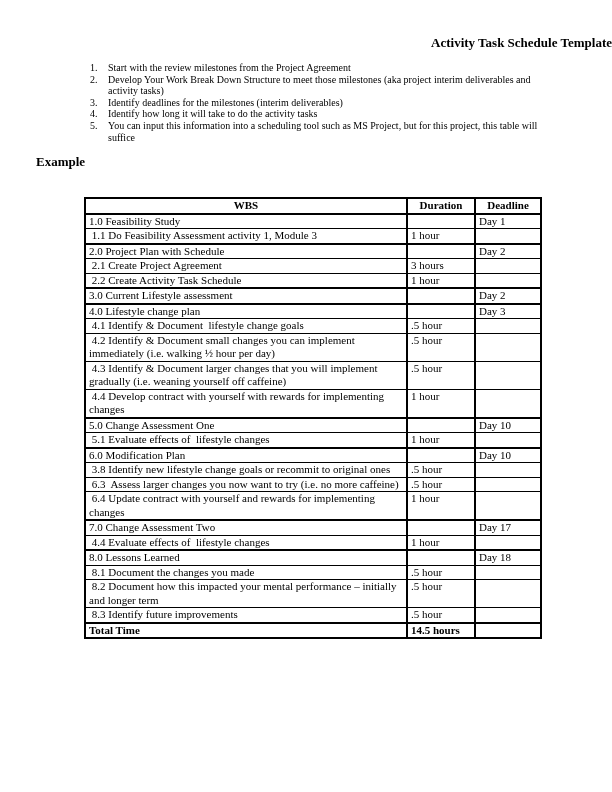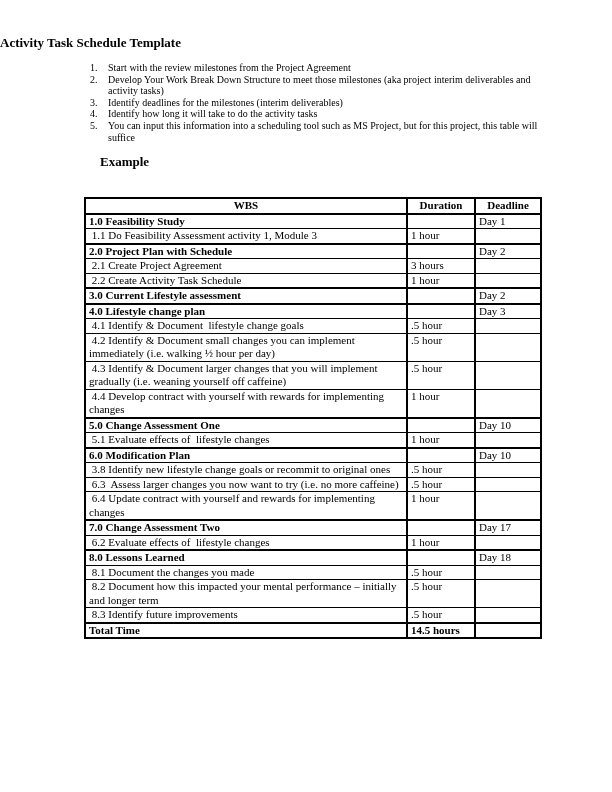--- a/index.html
+++ b/index.html
@@ -5,37 +5,37 @@
   html, body { margin: 0; padding: 0; background: #ffffff; }
   body {
     width: 612px; height: 792px;
     font-family: "Liberation Serif", "DejaVu Serif", serif;
     color: #000; overflow: hidden;
   }
   .page { width: 612px; height: 792px; position: relative; }
 
   .doc-title {
     padding-top: 36px;
-    text-align: left;
+    text-align: right;
     font-weight: bold;
     font-size: 13px;
     line-height: 14px;
   }
 
   .instructions {
     margin: 12px 0 0 90px;
     font-size: 10px;
     line-height: 11.6px;
   }
   .list-item { display: flex; }
   .list-num { flex: 0 0 18px; width: 18px; }
   .list-text { width: 446px; }
 
   .example-heading {
-    margin: 12px 0 0 100px;
+    margin: 12px 0 0 36px;
     font-weight: bold;
     font-size: 13px;
     line-height: 14px;
   }
 
   table.schedule-table {
     margin: 28px 0 0 84px;
     border-collapse: collapse;
     table-layout: fixed;
     width: 456px;
@@ -50,21 +50,21 @@
     vertical-align: top;
     line-height: 13.5px;
     overflow: hidden;
   }
   .schedule-table thead th {
     font-weight: bold;
     text-align: center;
   }
   td.wbs-cell { white-space: pre-wrap; }
   tr.section td { border-top-width: 2px; }
-  tr.section td.wbs-cell { font-weight: bold; }
+  tr.section td.wbs-cell { font-weight: normal; }
   tr.total td { border-top-width: 2px; font-weight: bold; }
   tr.total td.wbs-cell { text-align: left; }
 </style>
 </head>
 <body>
 
 <div class="page">
 
   <div class="doc-title">Activity Task Schedule Template</div>
 
@@ -191,21 +191,21 @@
           <td class="wbs-cell"> 6.4 Update contract with yourself and rewards for implementing changes</td>
           <td class="duration-cell">1 hour</td>
           <td class="deadline-cell"></td>
         </tr>
         <tr class="section">
           <td class="wbs-cell">7.0 Change Assessment Two</td>
           <td class="duration-cell"></td>
           <td class="deadline-cell">Day 17</td>
         </tr>
         <tr class="task">
-          <td class="wbs-cell"> 6.2 Evaluate effects of  lifestyle changes</td>
+          <td class="wbs-cell"> 4.4 Evaluate effects of  lifestyle changes</td>
           <td class="duration-cell">1 hour</td>
           <td class="deadline-cell"></td>
         </tr>
         <tr class="section">
           <td class="wbs-cell">8.0 Lessons Learned</td>
           <td class="duration-cell"></td>
           <td class="deadline-cell">Day 18</td>
         </tr>
         <tr class="task">
           <td class="wbs-cell"> 8.1 Document the changes you made</td>

